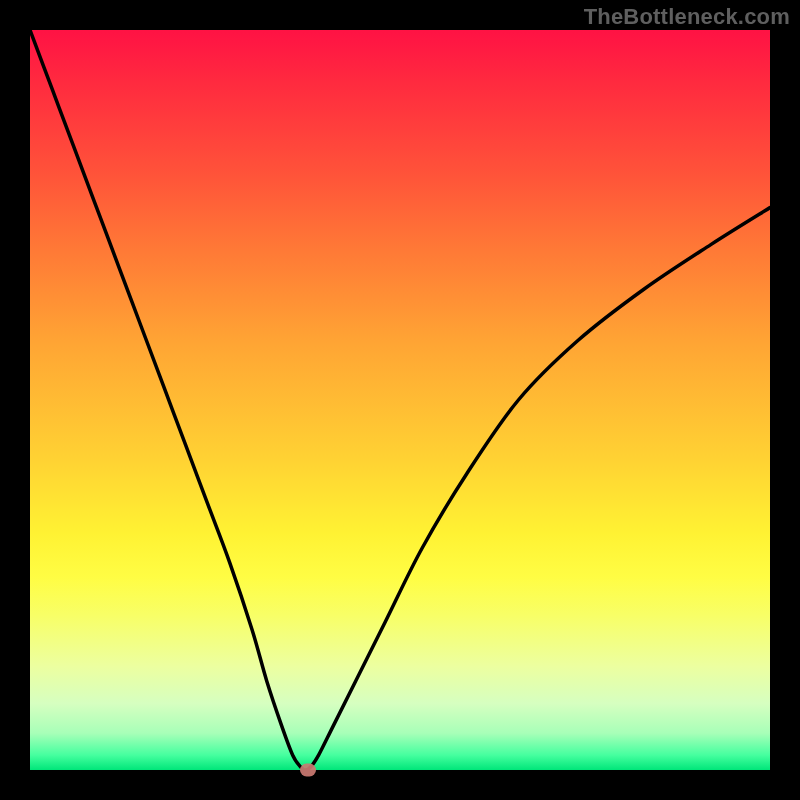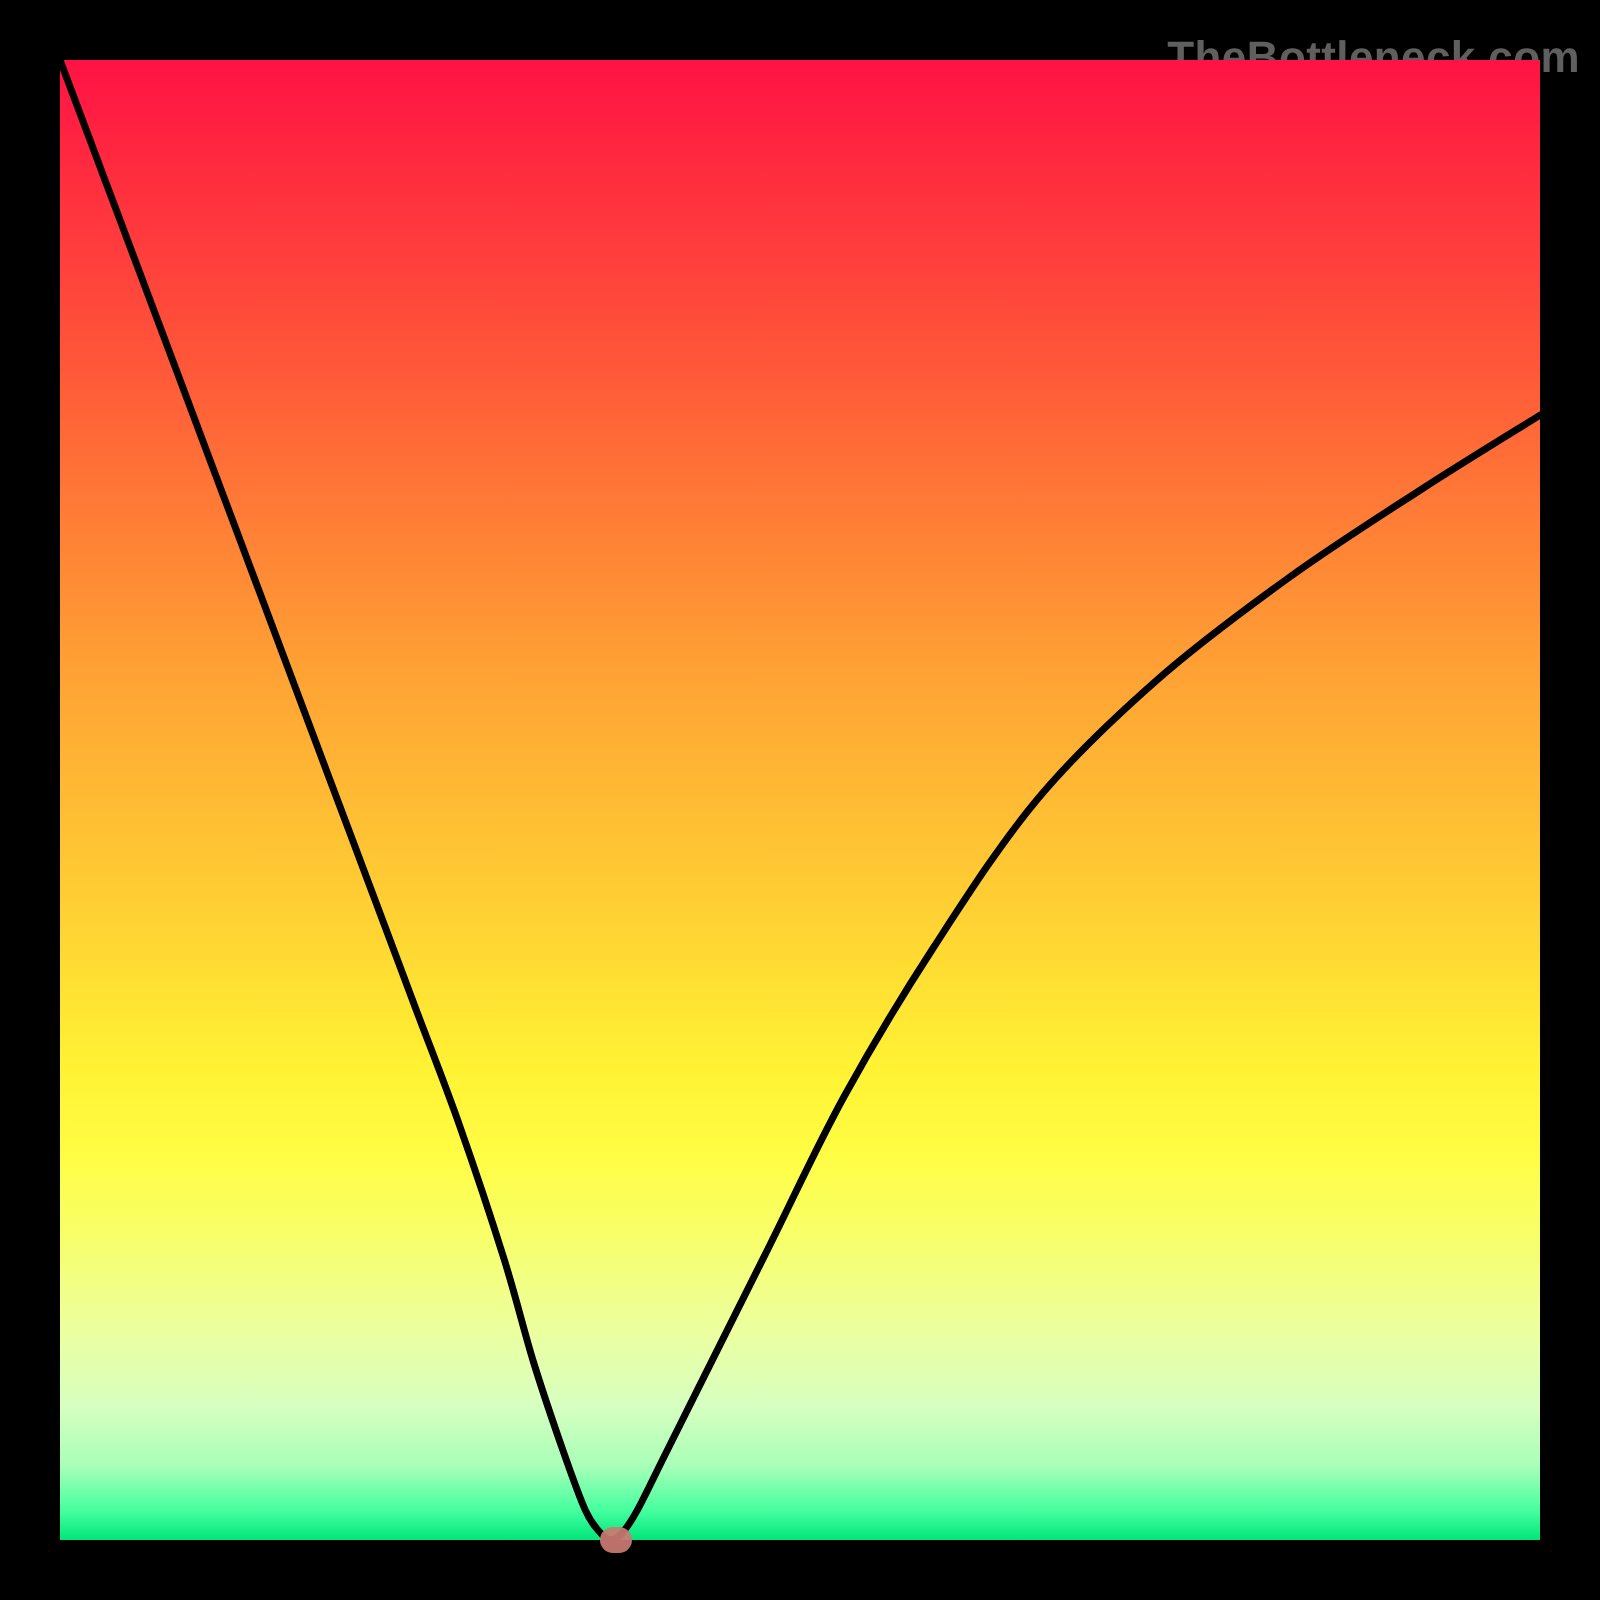--- a/index.html
+++ b/index.html
@@ -5,21 +5,21 @@
   * { margin: 0; padding: 0; box-sizing: border-box; }
   html, body { width: 800px; height: 800px; overflow: hidden; background: #000; }
   .frame {
     position: relative;
     width: 800px;
     height: 800px;
     background: #000;
   }
   .watermark {
     position: absolute;
-    top: 16px;
+    top: 4px;
     right: 10px;
     font-family: Arial, Helvetica, sans-serif;
     font-size: 22px;
     font-weight: 600;
     color: #5f5f5f;
     letter-spacing: 0.2px;
   }
   .plot {
     position: absolute;
     left: 30px;

